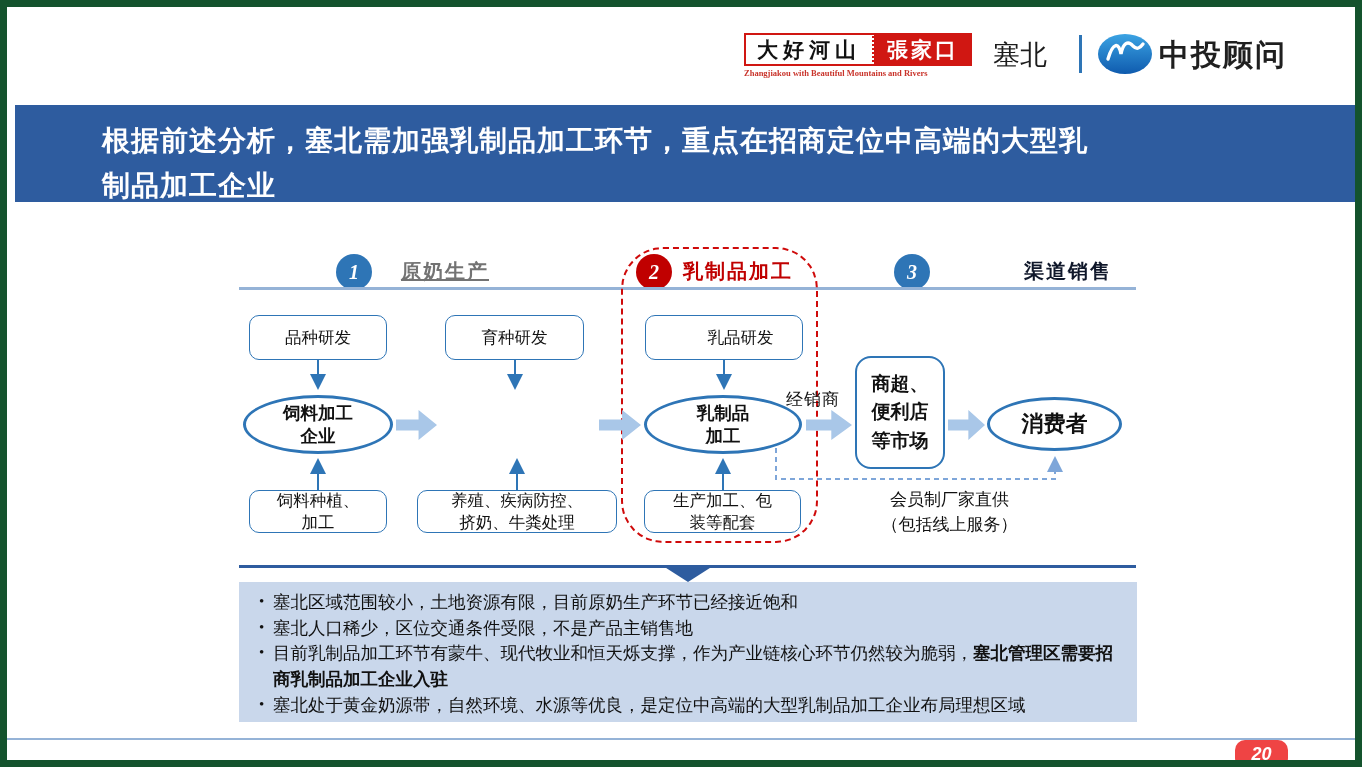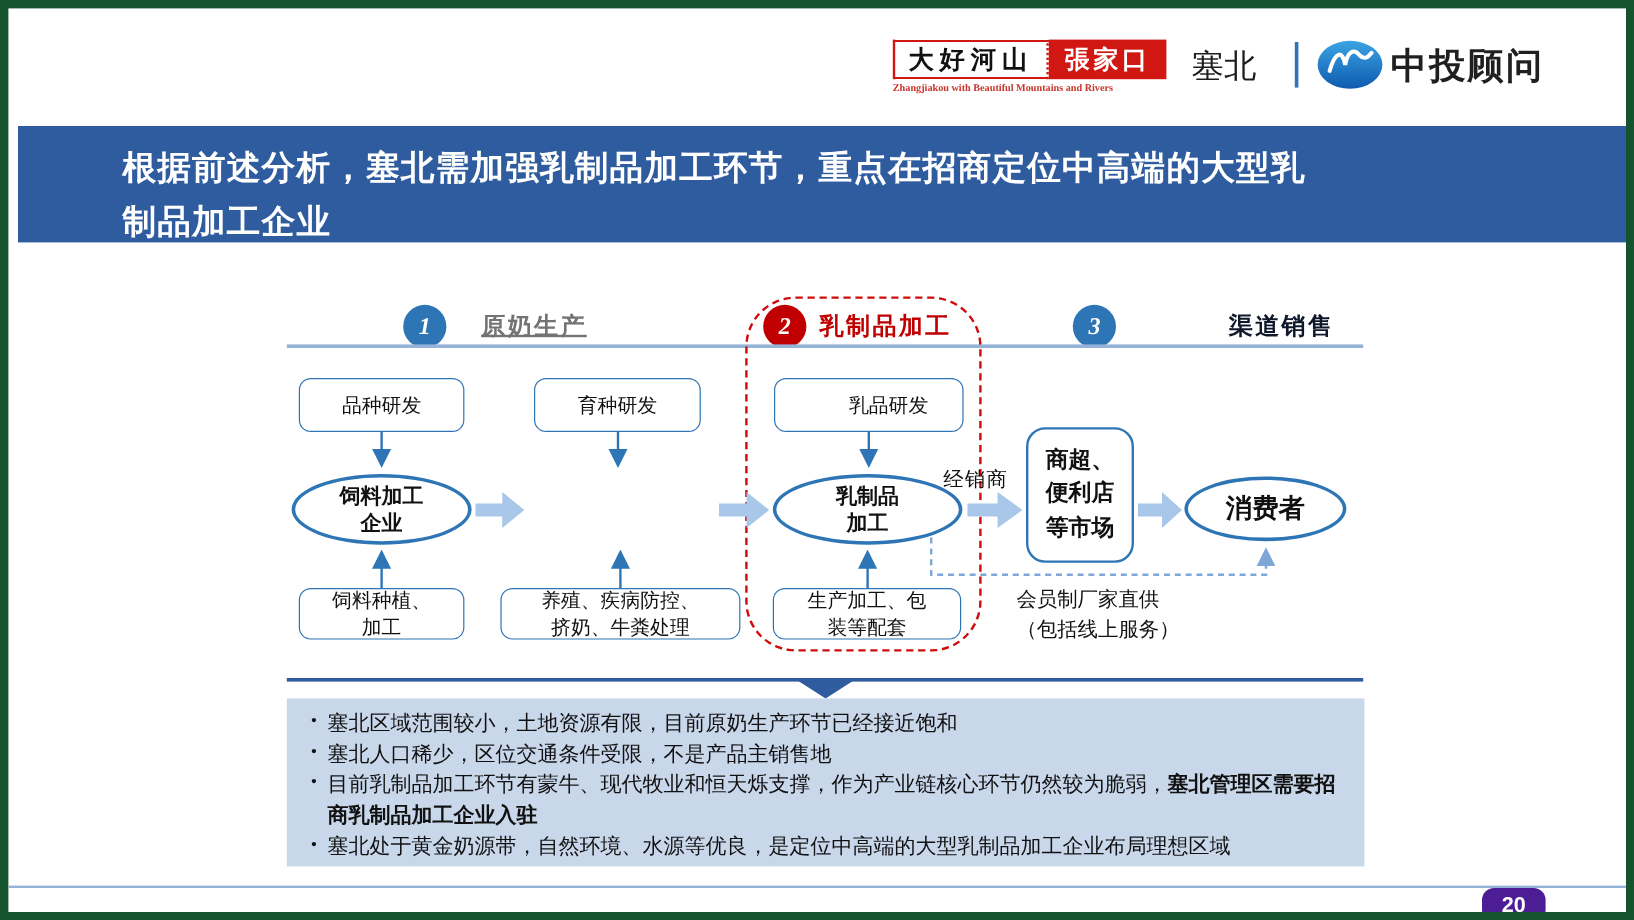--- a/index.html
+++ b/index.html
@@ -62,43 +62,43 @@
   .flow-arrow { position:absolute; top:403px; height:30px; background:#A9C7E8; z-index:3;
                 clip-path:polygon(0 32%, 55% 32%, 55% 0, 100% 50%, 55% 100%, 55% 68%, 0 68%); }
   .fa1 { left:389px; width:41px; }
   .fa2 { left:592px; width:42px; }
   .fa3 { left:799px; width:46px; }
   .fa4 { left:941px; width:37px; }
 
   .distributor { position:absolute; left:779px; top:381px; font-size:17px; color:#111;
                  letter-spacing:1px; z-index:3; }
   .direct-supply { position:absolute; left:840px; top:481px; width:205px; font-size:17px;
-                   color:#111; line-height:1.45; text-align:left; }
+                   color:#111; line-height:1.45; text-align:center; }
 
   .connectors { position:absolute; left:0; top:0; width:1362px; height:767px;
                 pointer-events:none; z-index:2; }
 
   
   .divider-line { position:absolute; left:232px; top:558px; width:897px; height:2.5px; background:#2E5C9F; }
   .divider-triangle { position:absolute; left:656px; top:559px; width:0; height:0;
                       border-left:25px solid transparent; border-right:25px solid transparent;
                       border-top:16px solid #2E5C9F; }
 
   
   .summary-box { position:absolute; left:232px; top:575px; width:898px; height:140px;
                  background:#C9D7EB; padding:8px 22px 0 18px; }
   .summary-box ul { list-style:none; }
   .summary-box li { font-size:17.5px; color:#111; line-height:1.47; padding-left:16px; position:relative; }
   .summary-box li::before { content:"•"; position:absolute; left:2px; top:0; font-size:15px; color:#111; }
   .summary-box li b { font-weight:bold; }
 
   
   .footer-line { position:absolute; left:0; top:731px; width:1362px; height:2px; background:#95B3D7; }
-  .page-badge { position:absolute; left:1228px; top:733px; width:53px; height:28px; background:#4c1d95;
-                color:#fff; font-weight:bold; font-size:18px;
+  .page-badge { position:absolute; left:1228px; top:733px; width:53px; height:28px; background:#ef4444;
+                color:#fff; font-style:italic; font-weight:bold; font-size:18px;
                 display:flex; align-items:center; justify-content:center;
                 font-family:"Liberation Sans", sans-serif;border-radius:10px; }
 </style>
 </head>
 <body>
 
 <div class="slide">
 
   <div class="zj-logo">
     <div class="zj-main">

